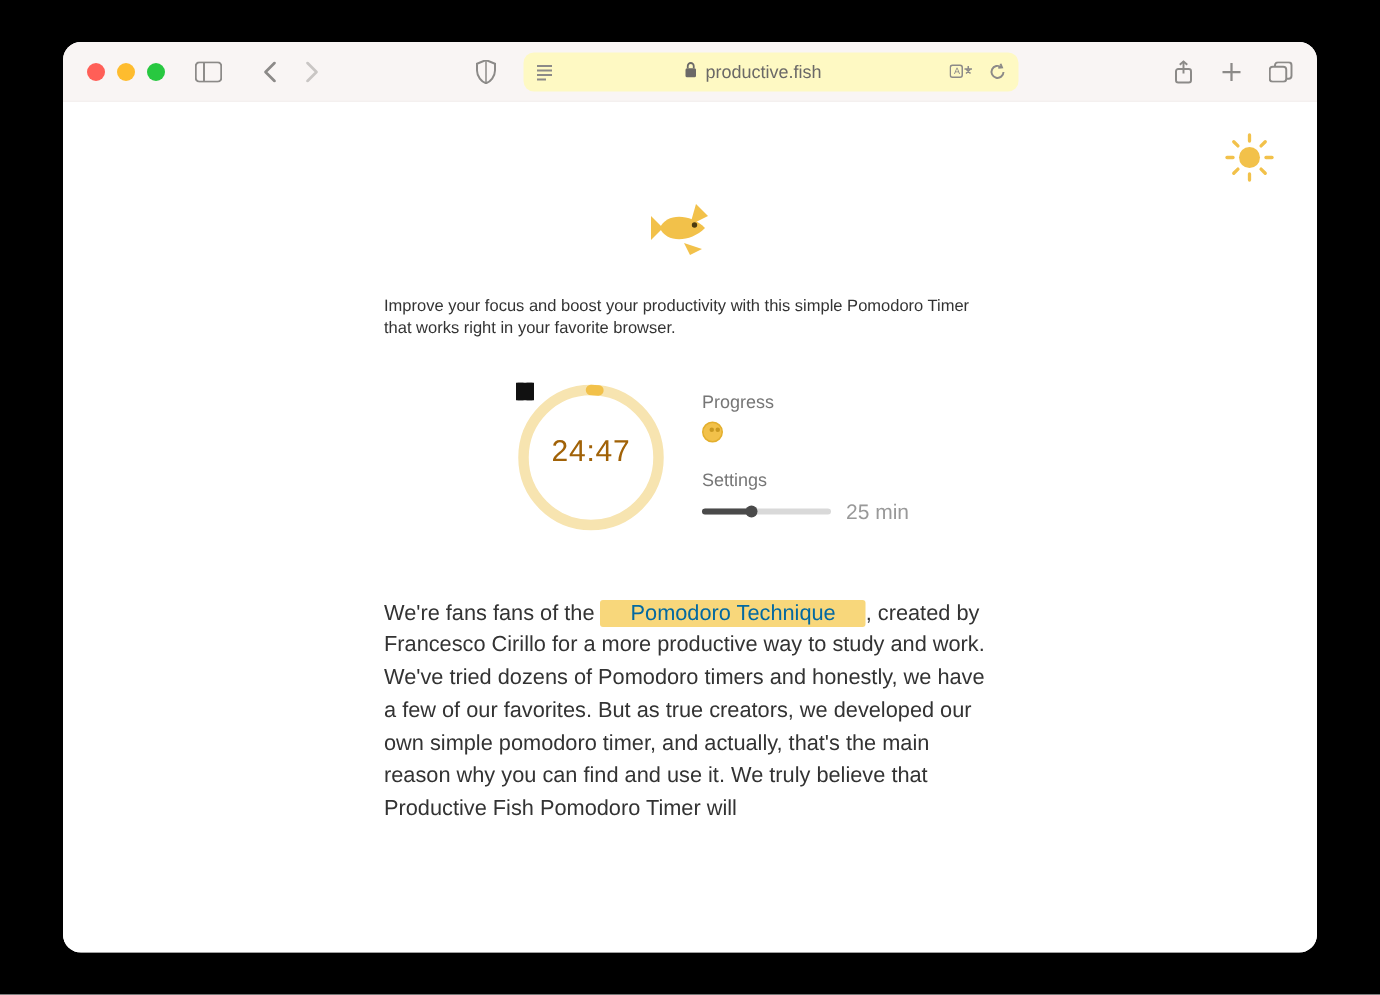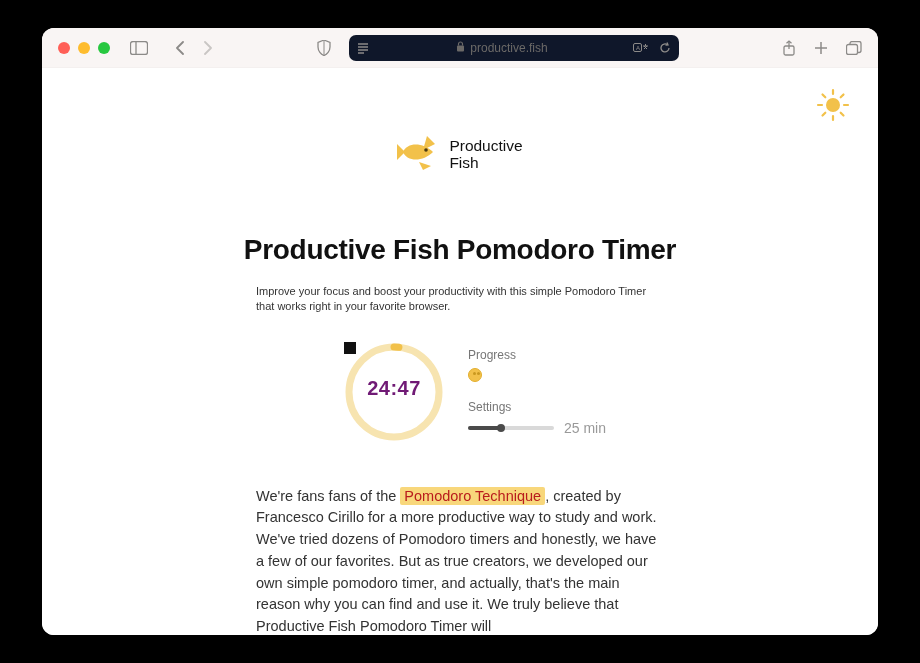--- a/index.html
+++ b/index.html
@@ -44,21 +44,21 @@
     align-items: center;
     justify-content: center;
   }
   .sidebar-toggle { margin-left: 12px; }
   .nav-back { margin-left: 18px; }
   .nav-fwd { margin-left: 8px; color: #c9c6c4; }
   .shield-icon { margin-left: auto; margin-right: 10px; }
   .addr {
     width: 330px;
     height: 26px;
-    background: #0f172a;
+    background: #fef9c3;
     border-radius: 7px;
     display: flex;
     align-items: center;
     padding: 0 8px;
     font-size: 12px;
     color: #6b6967;
     gap: 6px;
   }
   .addr .reader-icon { margin-right: 2px; }
   .addr .url-center { flex: 1; display: flex; align-items: center; justify-content: center; gap: 5px; }
@@ -115,21 +115,21 @@
   .timer-ring svg { position: absolute; top: 0; left: 0; }
   .timer-inner {
     position: absolute;
     inset: 0;
     display: flex;
     flex-direction: column;
     align-items: center;
     justify-content: center;
     gap: 6px;
   }
-  .timer-time { font-size: 20px; font-weight: 700; color: #701a75; letter-spacing: 0.5px; }
+  .timer-time { font-size: 20px; font-weight: 400; color: #a16207; letter-spacing: 0.5px; }
   .timer-ctrls { display: flex; gap: 6px; }
   .side-panel { padding-top: 6px; }
   .sp-label { font-size: 12px; color: #767676; margin-bottom: 6px; }
   .progress-dot { width: 14px; height: 14px; border-radius: 50%; background: #f2c14a; border: 1px solid #e3af2e; position: relative; }
   .progress-dot::after { content: ""; position: absolute; width: 3px; height: 3px; background: #c99820; border-radius: 50%; top: 3px; left: 4px; box-shadow: 4px 0 0 #c99820; }
   .settings-row { display: flex; align-items: center; gap: 10px; }
   .slider {
     width: 86px;
     height: 4px;
     background: #d9d9d9;
@@ -142,23 +142,23 @@
   .slider-label { font-size: 14px; color: #999; }
   .body-text {
     width: 410px;
     margin: 44px 0 0 214px;
     font-size: 14.5px;
     color: #333;
     line-height: 1.5;
   }
   .highlight {
     background: #f8d77b;
-    padding: 1px 4px;
+    padding: 1px 20px;
     border-radius: 2px;
-    color: #b91c1c;
+    color: #0369a1;
   }
 </style>
 </head>
 <body>
 
 <div class="window">
   <div class="titlebar">
     <div class="traffic">
       <div class="dot red"></div>
       <div class="dot yellow"></div>
@@ -261,27 +261,22 @@
     <div class="logo-block">
       <span class="fish">
         <svg width="42" height="44" viewBox="0 0 42 44">
           <polygon points="30,6 26,20 38,14" fill="#f2c14a"></polygon>
           <path d="M6 22 C10 12, 26 12, 36 22 C26 32, 10 32, 6 22 Z" fill="#f2c14a"></path>
           <polygon points="0,14 8,22 0,30" fill="#f2c14a"></polygon>
           <path d="M22 32 L26 40 L34 36" fill="#f2c14a"></path>
           <circle cx="29" cy="20" r="1.8" fill="#4a3a10"></circle>
         </svg>
       </span>
-      <div class="logo-text">
-        <div>Productive</div>
-        <div>Fish</div>
-      </div>
-    </div>
-
-    <h1>Productive Fish Pomodoro Timer</h1>
+    </div>
+
 
     <p class="subheading">Improve your focus and boost your productivity with this simple Pomodoro Timer that works right in your favorite browser.</p>
 
     <div class="timer-panel">
       <div class="timer-ring">
         <svg width="100" height="100" viewBox="0 0 100 100">
           <circle cx="50" cy="50" r="45" fill="none" stroke="#f7e4b0" stroke-width="7"></circle>
           <circle cx="50" cy="50" r="45" fill="none" stroke="#f2c14a" stroke-width="7" stroke-dasharray="283" stroke-dashoffset="278" transform="rotate(-90 50 50)" stroke-linecap="round"></circle>
         </svg>
         <div class="timer-inner">

